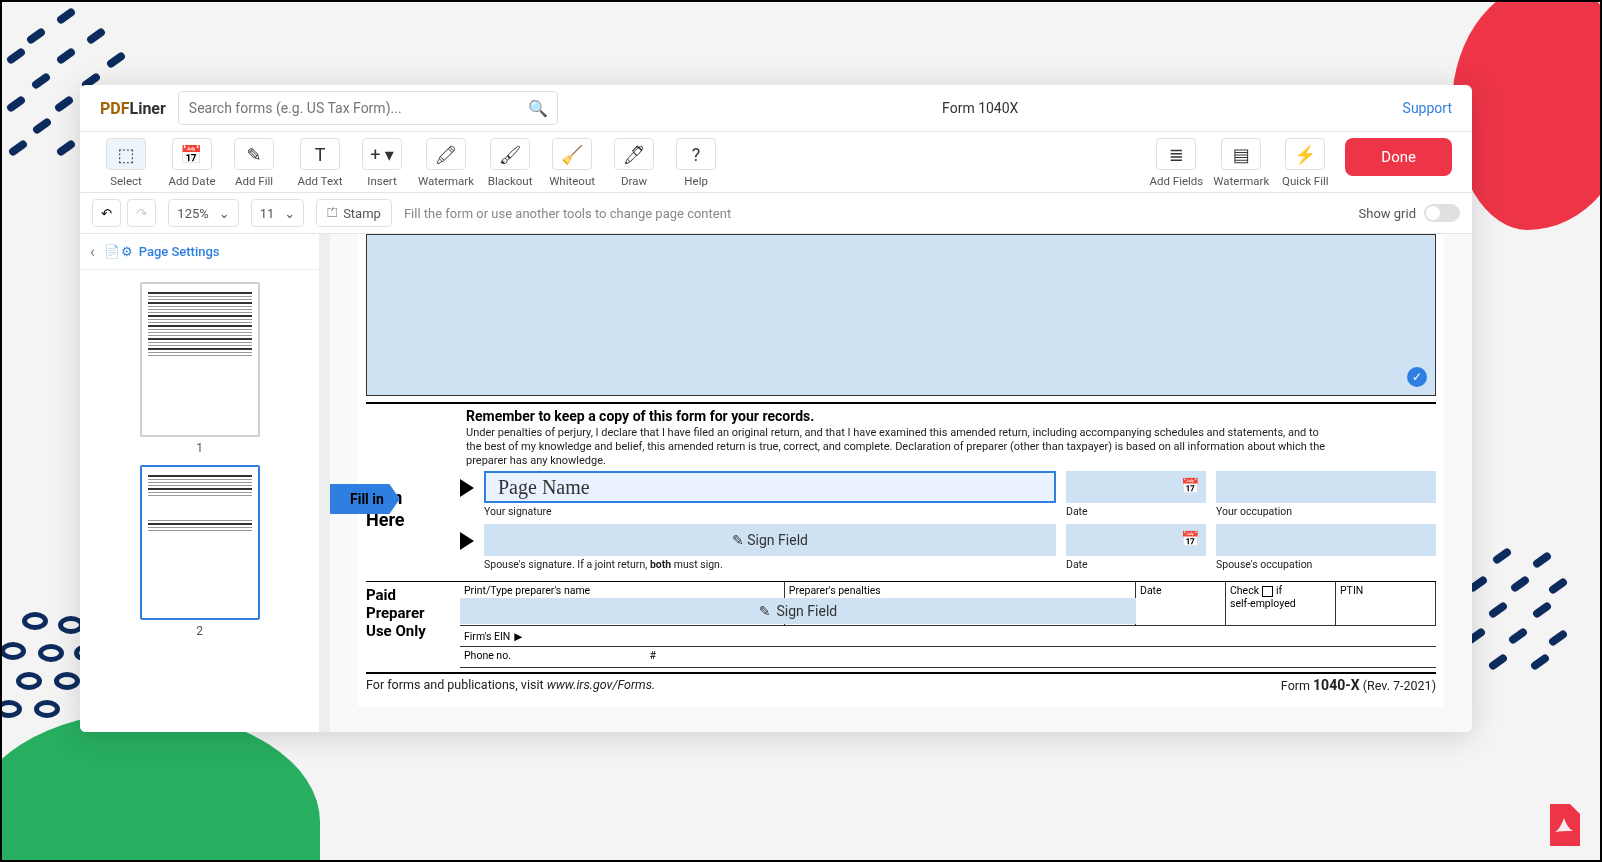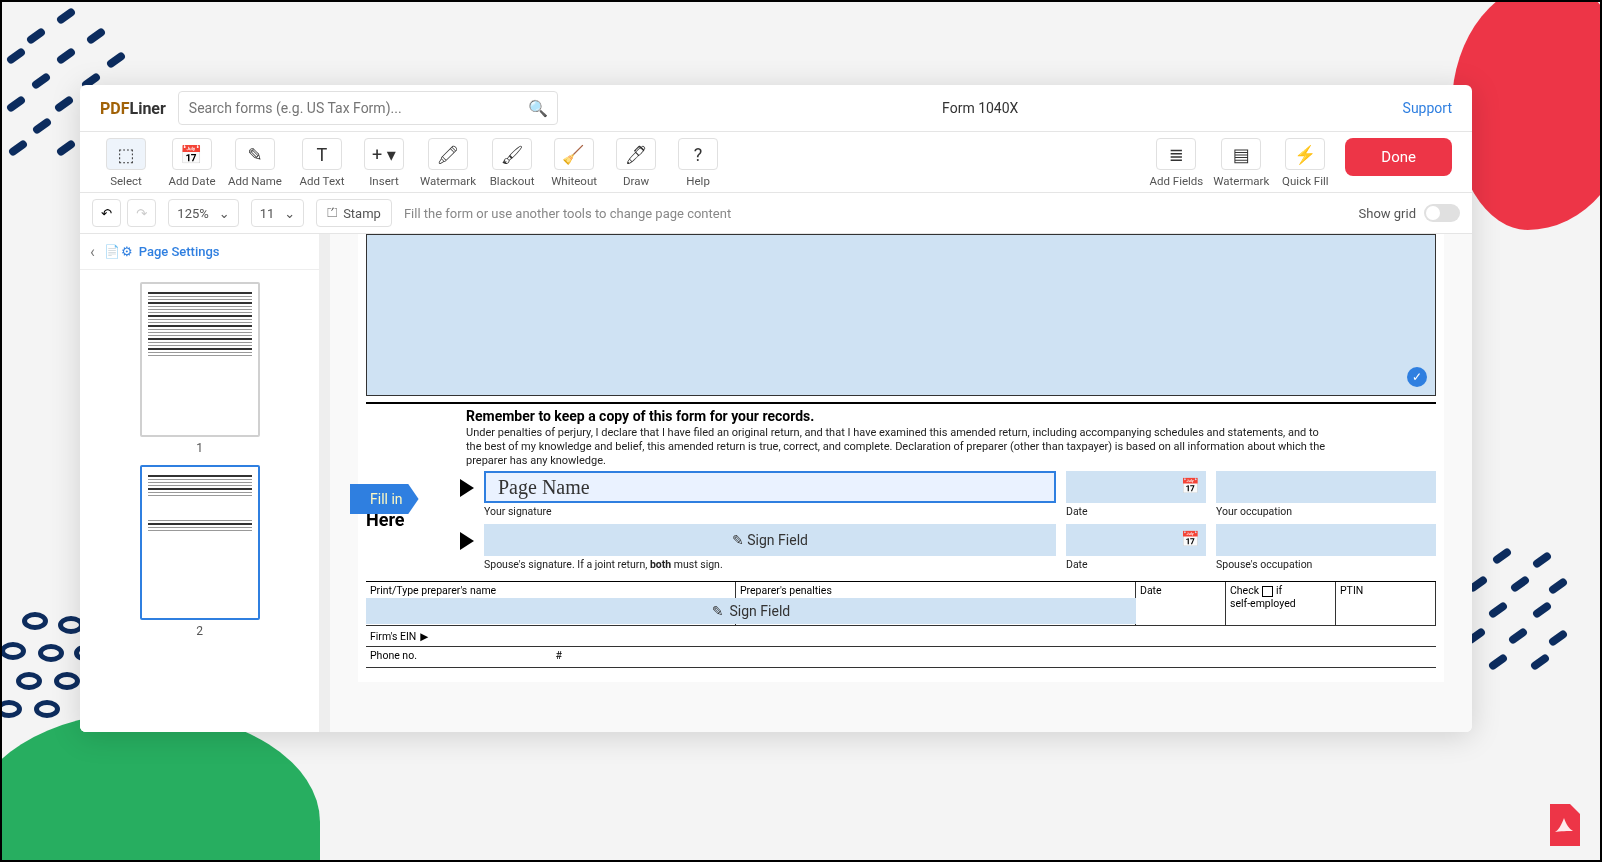--- a/index.html
+++ b/index.html
@@ -60,21 +60,21 @@
 .thumbs{padding:12px;display:flex;flex-direction:column;gap:10px;align-items:center}
 .thumb{width:120px;height:155px;border:2px solid #d0d0d0;border-radius:2px;background:#fff;position:relative;overflow:hidden}
 .thumb.active{border-color:#2f7fe0}
 .thumblabel{font-size:12px;color:#555}
 .thumbdoc{padding:6px}
 .thumbdoc .ln{height:2px;background:#333;margin:2px 0}
 .thumbdoc .ln.sm{height:1px;background:#999}
 .scroll{width:10px;background:#eee}
 
 .canvas{flex:1;position:relative;overflow:hidden;padding:0 28px}
-.fillin{position:absolute;left:20px;top:250px;background:#2f7fe0;color:#fef9c3;font-size:14px;font-weight:400;padding:7px 16px 7px 20px;clip-path:polygon(0 0,85% 0,100% 50%,85% 100%,0 100%);cursor:pointer;z-index:5}
+.fillin{position:absolute;left:0;top:250px;background:#2f7fe0;color:#000000;font-size:14px;font-weight:700;padding:7px 16px 7px 20px;clip-path:polygon(0 0,85% 0,100% 50%,85% 100%,0 100%);cursor:pointer;z-index:5}
 
 .page{background:#fff;margin:0 auto;padding:0 0 14px;width:100%}
 
 .bigfield{margin:0 8px;height:162px;background:#cfe2f3;border:1px solid #333;position:relative}
 .bigfield .ok{position:absolute;right:8px;bottom:8px;width:20px;height:20px;background:#2f7fe0;border-radius:50%;display:flex;align-items:center;justify-content:center;color:#fff;font-size:12px}
 .hdrline{margin:6px 8px 0;border-top:2px solid #000;padding-top:4px}
 .remember{font-weight:700;font-size:14px;margin:0 100px}
 .declar{font-size:11px;color:#222;margin:2px 100px 4px;line-height:1.25}
 
 .signblock{display:flex;margin:0 8px}
@@ -193,21 +193,21 @@
           <span>Select</span>
         </div>
     </div>
     <div class="tgroup">
       <div class="tbtn">
           <div class="ico">📅</div>
           <span>Add Date</span>
         </div>
       <div class="tbtn">
           <div class="ico">✎</div>
-          <span>Add Name</span>
+          <span>Add Fill</span>
         </div>
     </div>
     <div class="tgroup">
       <div class="tbtn">
           <div class="ico">T</div>
           <span>Add Text</span>
         </div>
       <div class="tbtn">
           <div class="ico">+ ▾</div>
           <span>Insert</span>
@@ -382,20 +382,21 @@
               </div>
               <div class="sigcell w3">
                 <div class="fld"></div>
                 <div class="fldlabel">Spouse's occupation</div>
               </div>
             </div>
           </div>
         </div>
 
         <div class="preparer">
+          <div class="plabel">Paid<br>Preparer<br>Use Only</div>
           <div class="pgrid">
             <div class="prow prow1 bigsign" style="min-height:44px">
               <div class="pcell c1">
                   <span>Print/Type preparer's name</span>
                 </div>
               <div class="pcell c2">
                   <span>Preparer's penalties</span>
                 </div>
               <div class="pcell c3">
                   <span>Date</span>
@@ -419,16 +420,20 @@
             </div>
             <div class="prow prow3">
               <div class="pcell c2 nolbl" style="display:flex;flex-direction:row;justify-content:space-between">
                   <span>Phone no.</span>
                   <span>#</span>
                 </div>
             </div>
           </div>
         </div>
 
+        <div class="footer">
+          <div><span>For forms and publications, visit </span><em>www.irs.gov/Forms.</em></div>
+          <div class="ff"><span>Form </span><b>1040-X</b><span> (Rev. 7-2021)</span></div>
+        </div>
       </div>
     </div>
   </div>
 </div>
 
 </body></html>

